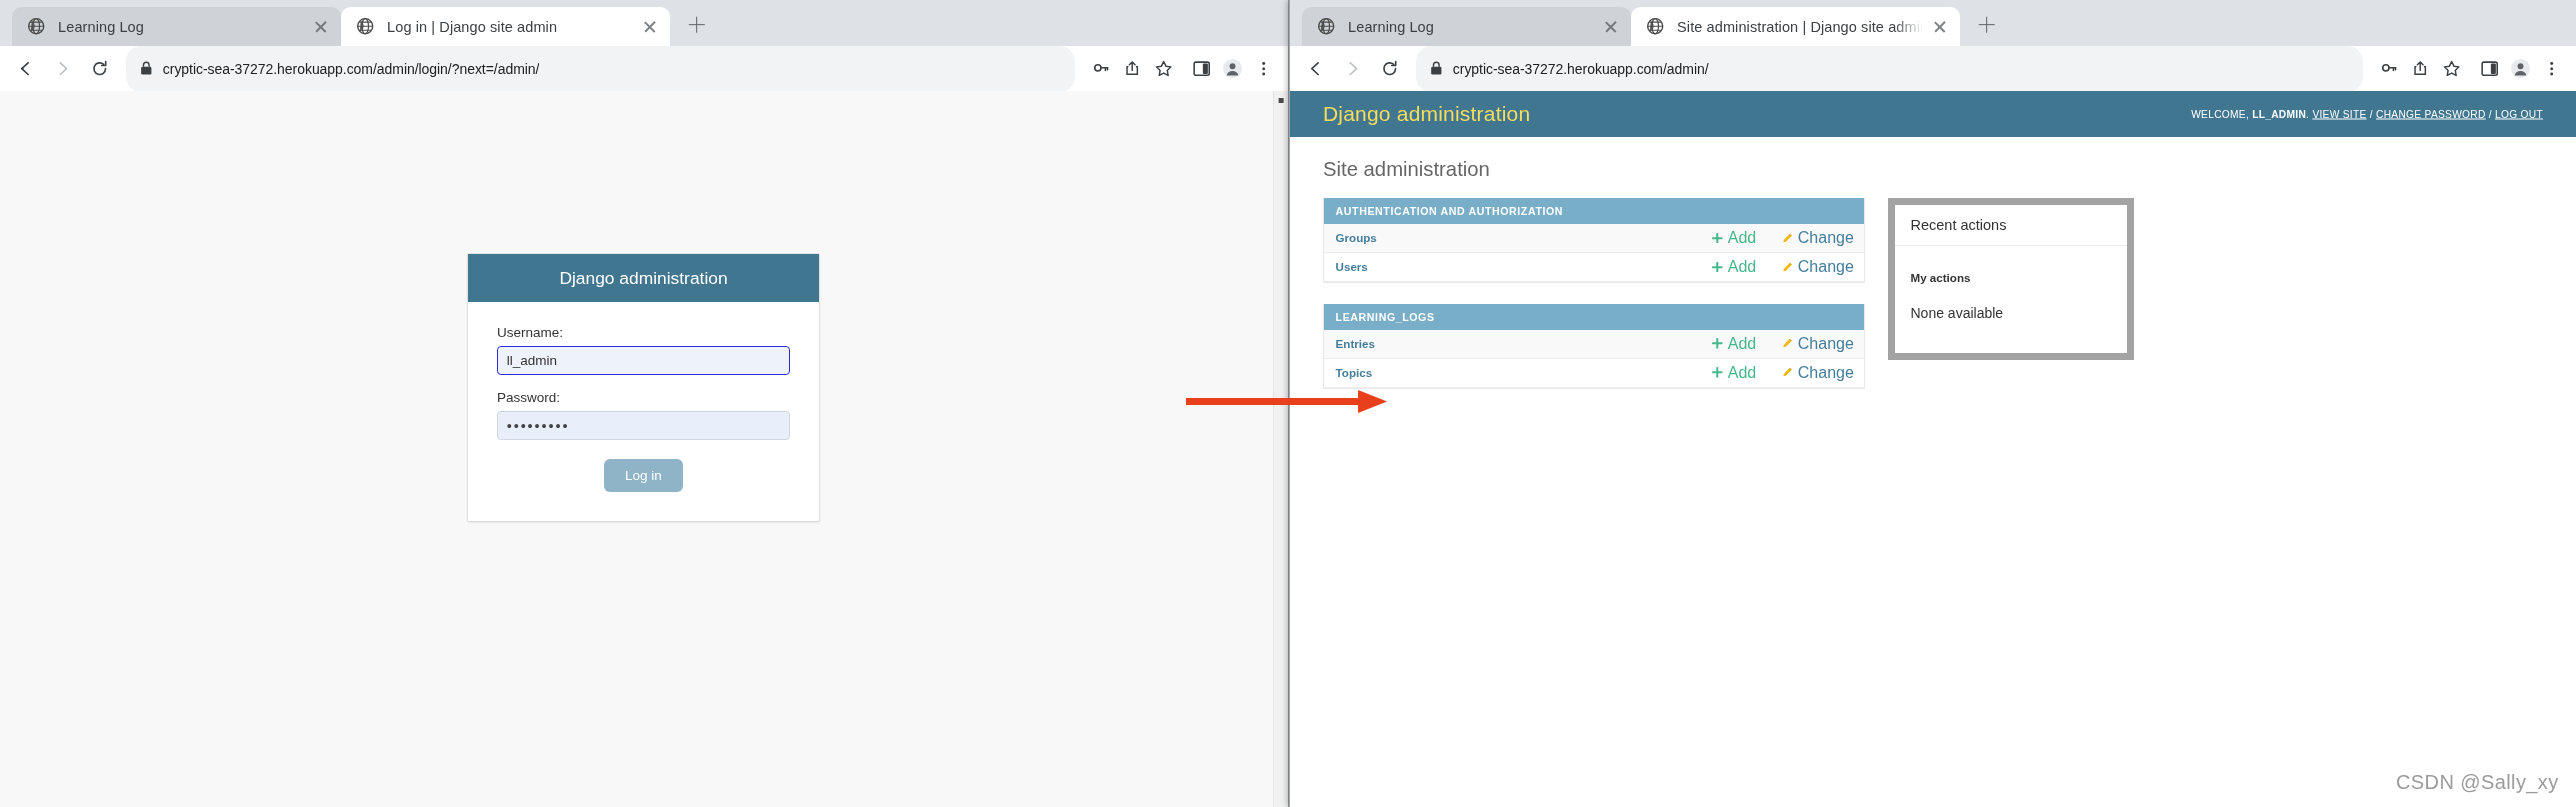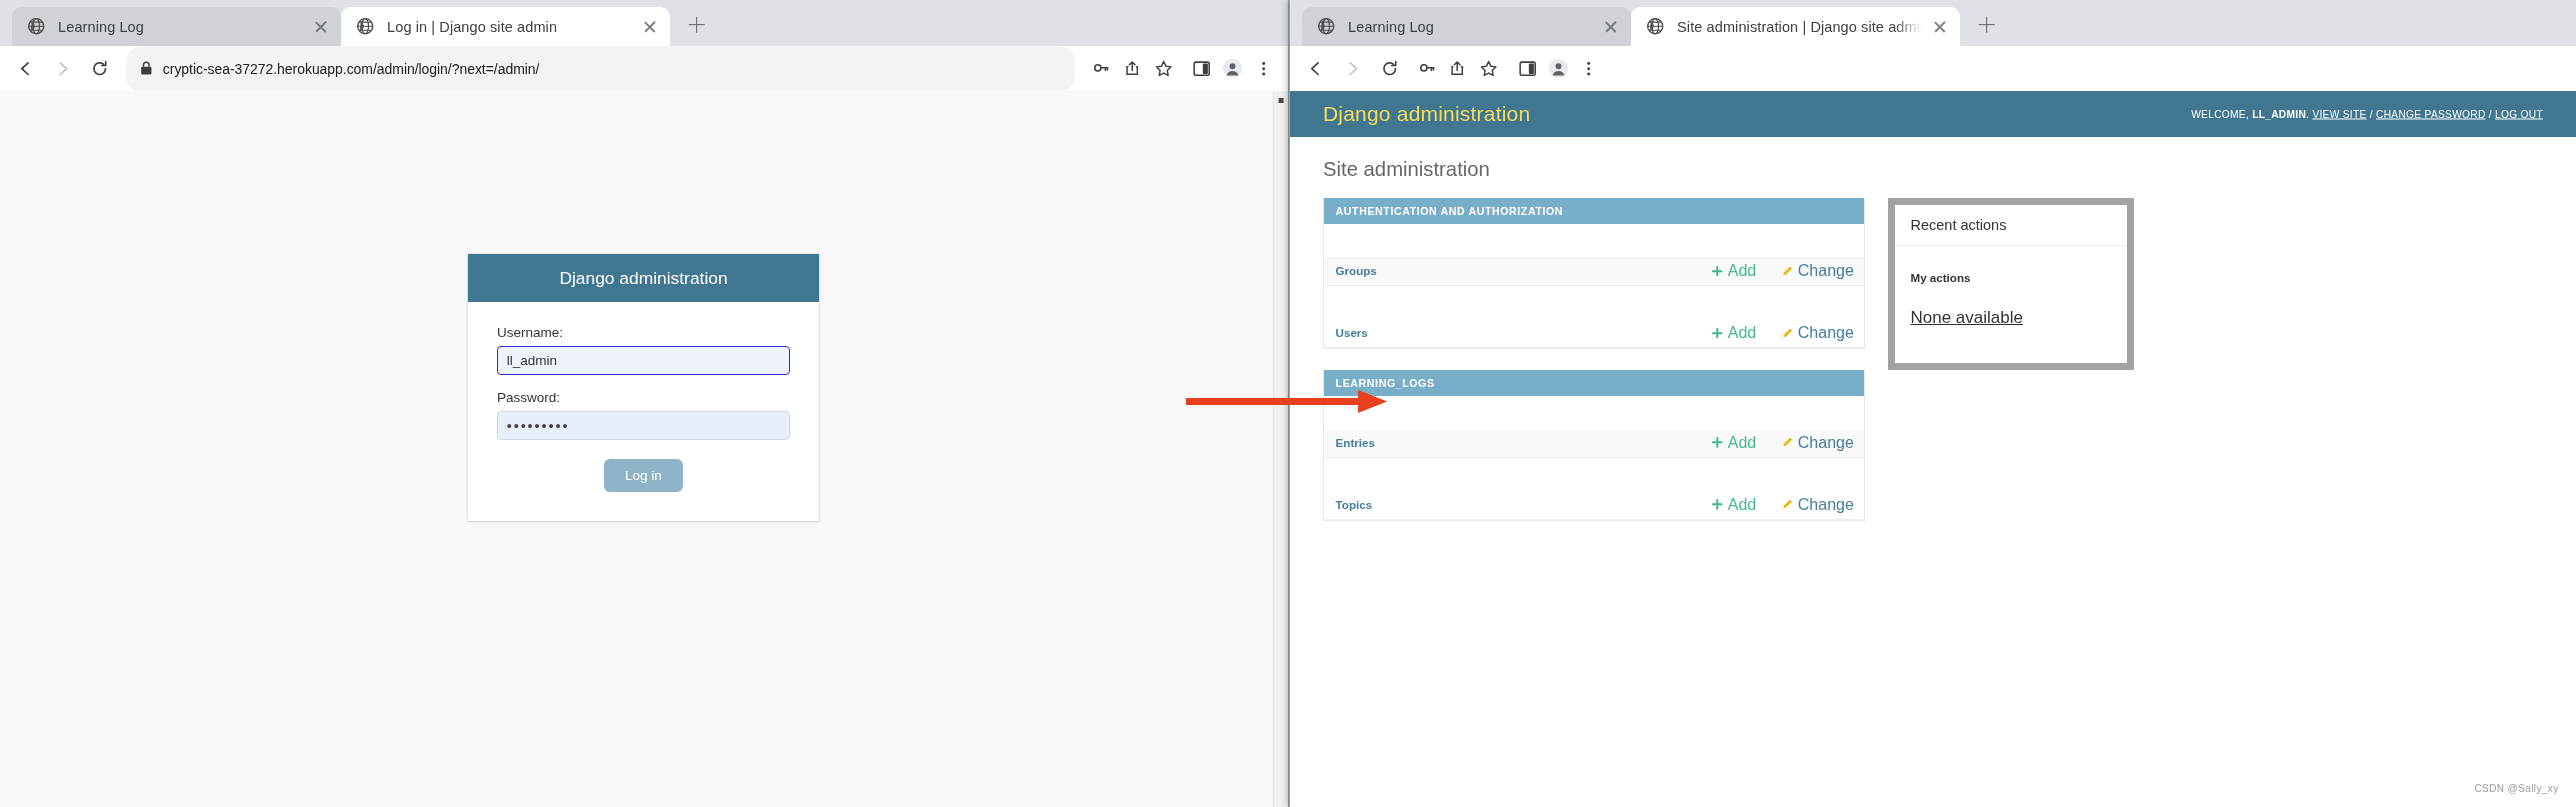--- a/index.html
+++ b/index.html
@@ -339,21 +339,20 @@
     text-transform: uppercase;
   }
   .model-row {
     display: flex;
     align-items: center;
     height: 29px;
     border-bottom: 1px solid #eeeeee;
     padding: 0 11.6px;
     box-sizing: border-box;
     background: #ffffff;
-    margin-top: 33px;
   }
   .model-row:nth-child(odd) { background: #ffffff; }
   .model-row:nth-child(even) { background: #f9f9f9; }
   .model-name {
     flex: 1 1 auto;
     font-size: 11.6px;
     color: #447e9b;
     font-weight: bold;
   }
   .model-action {
@@ -386,43 +385,42 @@
     border-bottom: 1px solid #eeeeee;
     margin: 0;
   }
   .side-sub {
     font-size: 11.6px;
     color: #333333;
     font-weight: bold;
     padding: 13.5px 15.5px 0 15.5px;
   }
   .side-empty {
-    font-size: 17px;
+    font-size: 14px;
     color: #333333;
     padding: 7.7px 15.5px 17.4px 15.5px;
-    text-decoration: underline;
   }
 
   
   .arrow-annotation {
     position: absolute;
     left: 1186px;
     top: 387px;
     width: 203px;
     height: 29px;
     pointer-events: none;
     z-index: 50;
   }
 
   
   .watermark {
     position: absolute;
     right: 17.4px;
     bottom: 13.5px;
-    font-size: 10px;
+    font-size: 20px;
     color: #9b9b9b;
     letter-spacing: 0.4px;
     z-index: 60;
   }
 </style>
 </head>
 <body>
 
 <div class="window" id="win-left">
 
@@ -587,20 +585,27 @@
         <path d="M7.5 4L14 10l-6.5 6" fill="none" stroke="#bdc1c6" stroke-width="1.7" stroke-linecap="round" stroke-linejoin="round"></path>
       </svg>
     </div>
     <div class="nav-btn">
       <svg width="19.4" height="19.4" viewBox="0 0 20 20">
         <path d="M16 10a6 6 0 1 1-1.9-4.4" fill="none" stroke="#3c4043" stroke-width="1.7" stroke-linecap="round"></path>
         <path d="M16.2 2.6v4.1h-4.1" fill="none" stroke="#3c4043" stroke-width="1.7" stroke-linecap="round" stroke-linejoin="round"></path>
       </svg>
     </div>
 
+    <div class="omnibox">
+      <svg class="lock-icon" viewBox="0 0 13 15">
+        <rect x="1.2" y="6" width="10.6" height="8" rx="1.4" fill="#3c4043"></rect>
+        <path d="M3.6 6V4.1a2.9 2.9 0 0 1 5.8 0V6" fill="none" stroke="#3c4043" stroke-width="1.5"></path>
+      </svg>
+      <span class="omnibox-url" title="cryptic-sea-37272.herokuapp.com/admin/">cryptic-sea-37272.herokuapp.com/admin/</span>
+    </div>
 
     <div class="toolbar-icons">
       <div class="ticon">
         <svg width="18.4" height="18.4" viewBox="0 0 20 20">
           <circle cx="6.4" cy="9.6" r="3.4" fill="none" stroke="#3c4043" stroke-width="1.7"></circle>
           <path d="M9.8 9.6h7.4M14.6 9.6v3M16.9 9.6v2.2" fill="none" stroke="#3c4043" stroke-width="1.7" stroke-linecap="round"></path>
         </svg>
       </div>
       <div class="ticon">
         <svg width="18.4" height="18.4" viewBox="0 0 20 20">

